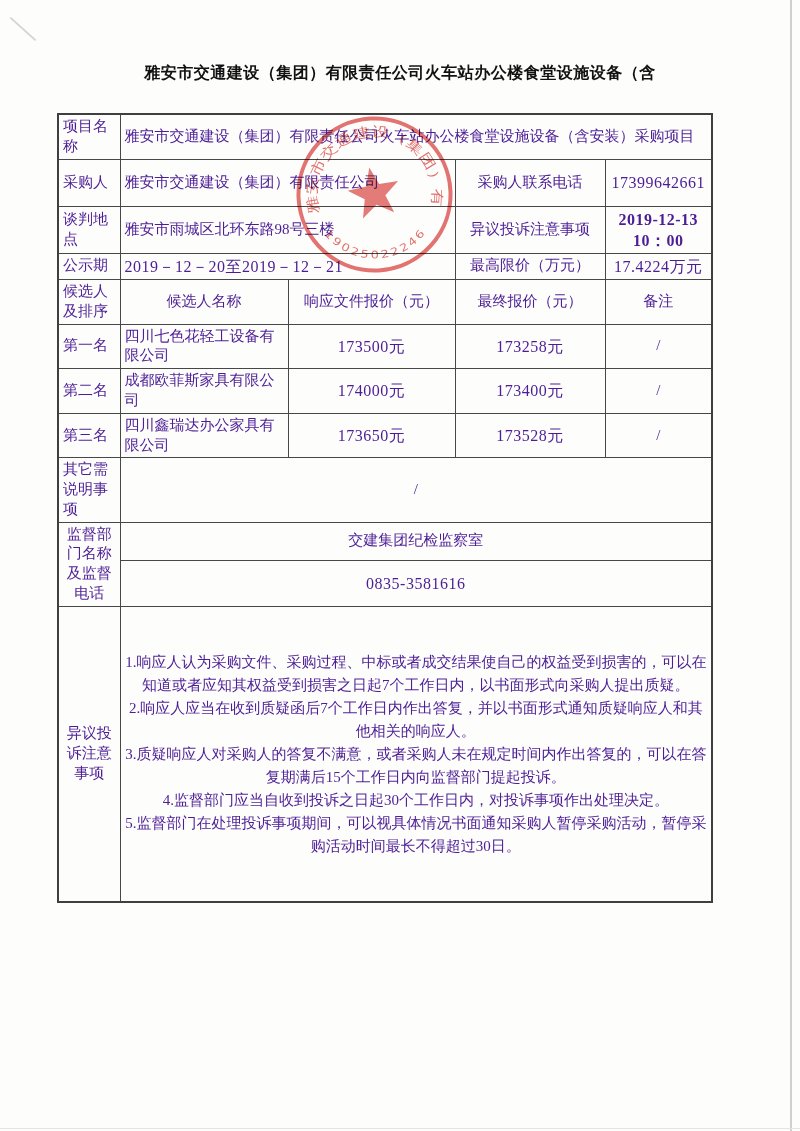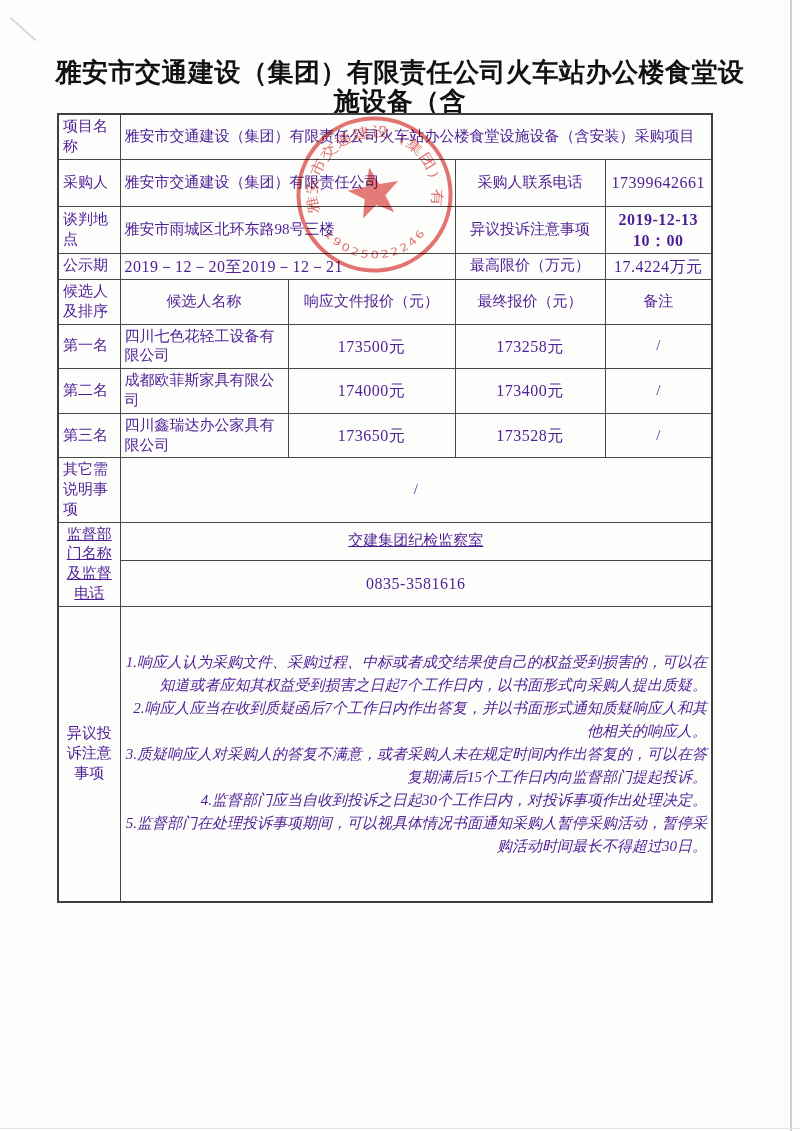--- a/index.html
+++ b/index.html
@@ -9,21 +9,21 @@
     font-family:"Liberation Serif","DejaVu Serif",serif;
     color:#1c1c1c;
   }
   
   .edge-right{position:absolute;top:0;right:8px;width:2px;height:1131px;background:#cfcfcf;}
   .edge-bottom{position:absolute;left:0;bottom:2px;width:800px;height:1px;background:#e4e4e4;}
   .smudge{position:absolute;left:6px;top:28px;width:34px;height:2px;background:#d5d5d5;transform:rotate(42deg);}
 
   .title{
     position:absolute;top:58px;left:50px;width:700px;
-    text-align:center;font-weight:bold;font-size:26px;line-height:29px;
+    text-align:center;font-weight:bold;font-size:16px;line-height:29px;
     letter-spacing:0.5px;color:#111;
   }
 
   table.doc{
     position:absolute;left:57px;top:113px;width:655px;
     border-collapse:collapse;table-layout:fixed;
     font-size:15px;color:#4c1d95;
   }
   table.doc td{
     border:1px solid #474747;
@@ -32,23 +32,23 @@
   }
   table.doc{border:2px solid #3f3f3f;}
   td.lbl{text-align:left;padding:2px 2px;}
   td.lbl.c{text-align:center;}
   td.ctr{text-align:center;}
   td.val{text-align:left;padding-left:5px;}
   .num{font-size:16px;letter-spacing:0.5px;}
   .time2{line-height:1.35;font-weight:bold;}
   tr.r1{height:45px;} tr.r2{height:47px;} tr.r3{height:41px;} tr.r4{height:26px;}
   tr.r5{height:41px;margin-left:11px;} tr.r6{height:42px;} tr.r7{height:42px;} tr.r8{height:39px;border-radius:7px;}
-  tr.r9{height:32px;margin-left:40px;} tr.r10a{height:36px;text-decoration:underline;} tr.r10b{height:44px;} tr.r11{height:296px;}
+  tr.r9{height:32px;margin-left:40px;} tr.r10a{height:36px;} tr.r10b{height:44px;} tr.r11{height:296px;}
   td.notice{padding:6px 12px 6px 10px;}
-  td.notice p{margin:0;font-size:15px;line-height:23px;text-align:right;font-style:italic;}
+  td.notice p{margin:0;font-size:15px;line-height:23px;text-align:center;}
 
   .stamp{
     position:absolute;left:292px;top:112px;width:165px;height:165px;
     mix-blend-mode:multiply;opacity:0.82;transform:rotate(-3deg);
     pointer-events:none;
   }
 </style>
 </head>
 <body>
 

